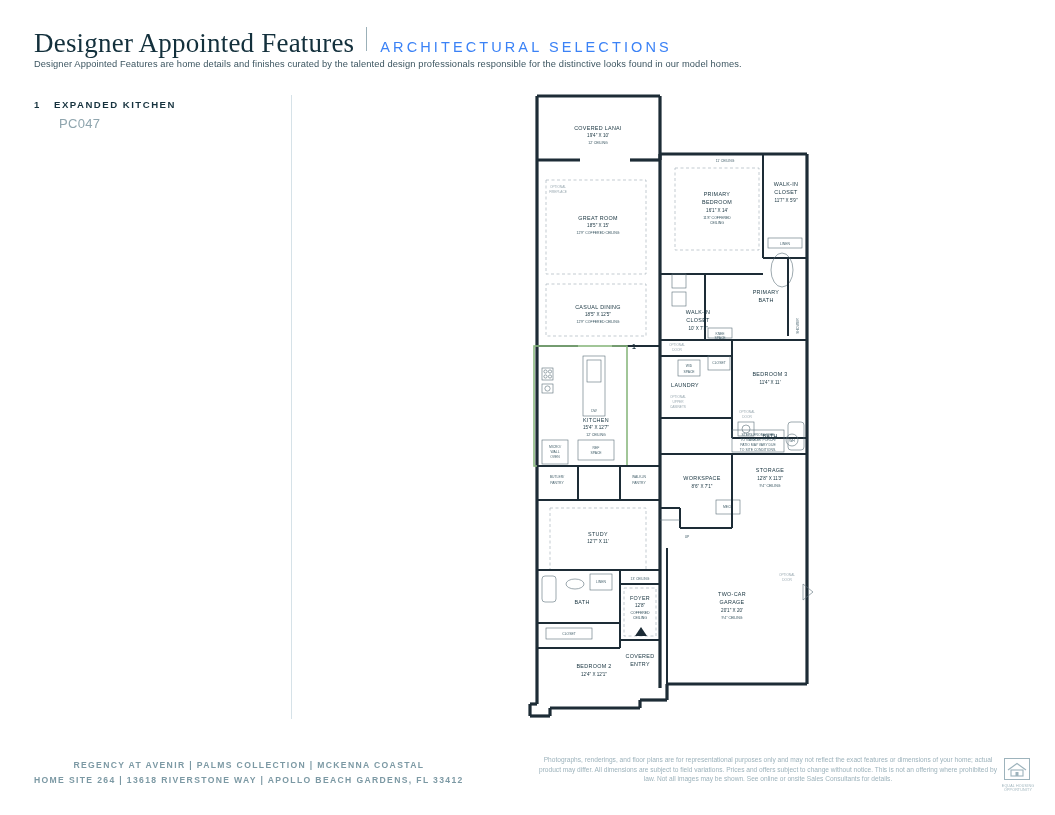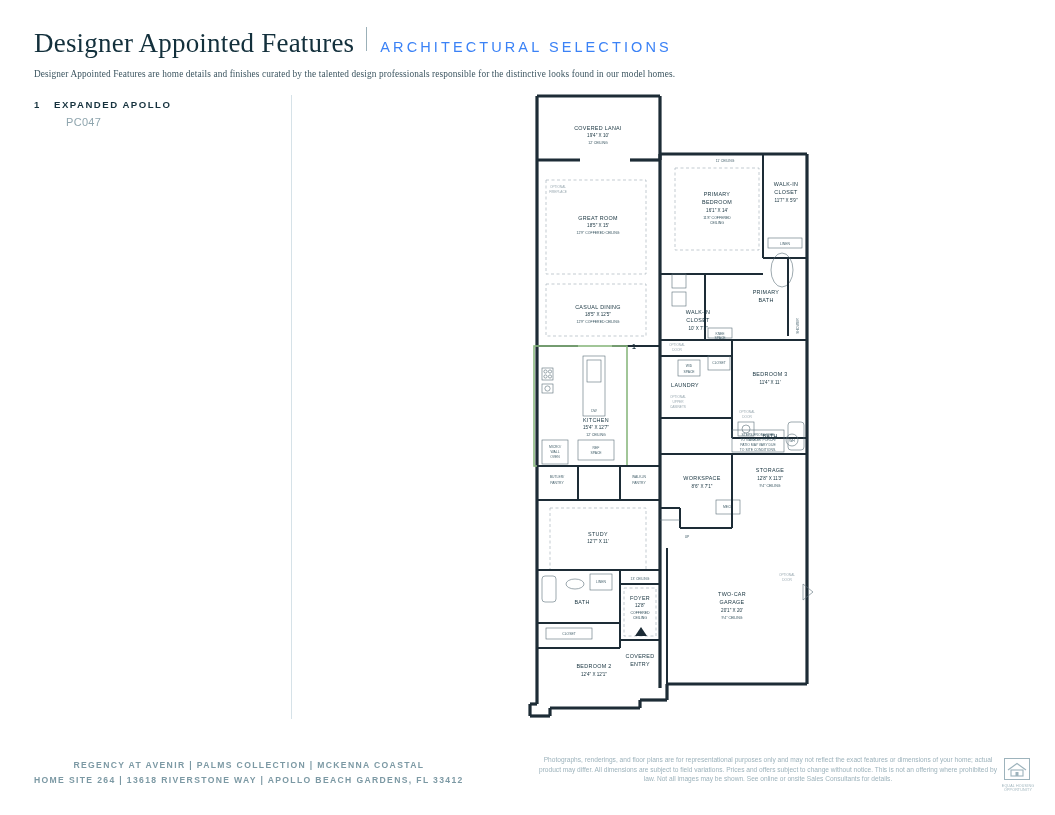--- a/index.html
+++ b/index.html
@@ -23,36 +23,35 @@
   }
   .title-divider{
     width:1px;height:24px;background:#9bb0b8;
     margin:0 13px 0 12px;position:relative;top:-1px;
   }
   .subtitle{
     font-size:14.5px;letter-spacing:3.1px;color:#3b82f6;
     white-space:nowrap;
   }
   .lede{
-    margin-top:10px;font-size:9.3px;letter-spacing:.12px;color:#3c5560;
+    font-size:9.3px;letter-spacing:.12px;color:#3c5560;
     white-space:nowrap;
-    font-family:Liberation Serif, serif;
   }
   
   .feature{position:absolute;left:34px;top:99px;display:flex;}
   .feature-num{
     font-size:9.5px;font-weight:bold;color:#16323e;width:20px;letter-spacing:.4px;
   }
   .feature-name{
     font-size:9.6px;font-weight:bold;letter-spacing:1.5px;color:#16323e;
     white-space:nowrap;
   }
   .feature-code{
-    position:absolute;left:66px;top:116px;
-    font-size:11px;color:#8fa5ae;letter-spacing:.3px;
+    position:absolute;left:59px;top:116px;
+    font-size:13px;color:#8fa5ae;letter-spacing:.3px;
   }
   
   .vrule{
     position:absolute;left:291px;top:95px;width:1px;height:624px;
     background:#d6e2e8;
   }
   
   .footer-left{position:absolute;left:34px;top:758px;}
   .footer-left div{
     font-size:8.6px;font-weight:bold;letter-spacing:1.35px;color:#7c99a4;
@@ -87,21 +86,21 @@
   <div class="title-row">
     <div class="title">Designer Appointed Features</div>
     <div class="title-divider"></div>
     <div class="subtitle">ARCHITECTURAL SELECTIONS</div>
   </div>
   <div class="lede">Designer Appointed Features are home details and finishes curated by the talented design professionals responsible for the distinctive looks found in our model homes.</div>
 </div>
 
 <div class="feature">
   <div class="feature-num">1</div>
-  <div class="feature-name">EXPANDED APOLLO</div>
+  <div class="feature-name">EXPANDED KITCHEN</div>
 </div>
 <div class="feature-code">PC047</div>
 
 <div class="vrule"></div>
 
 <div class="callout-badge">1</div>
 
 <div id="plan">
 <svg width="300" height="640" viewBox="0 0 300 640" xmlns="http://www.w3.org/2000/svg">
   <defs>

